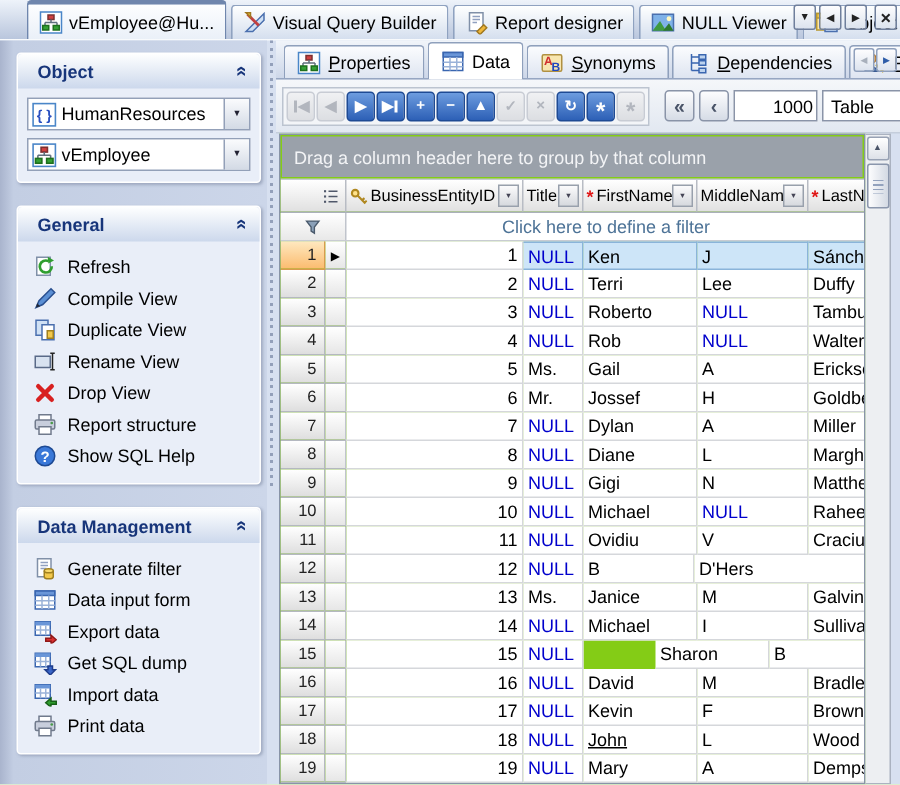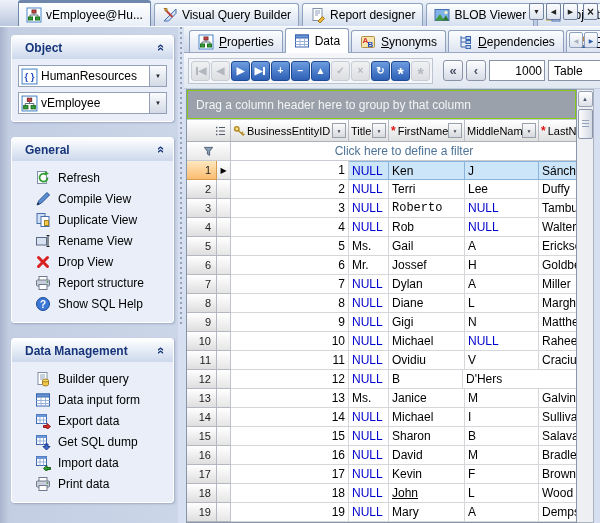--- a/index.html
+++ b/index.html
@@ -37,21 +37,21 @@
     transform:rotate(90deg); cursor:pointer; }
   .panel-body { padding:6px 6px 7px 6px; }
   .combo { height:22px; background:#fff; border:1px solid #93a0b8; display:flex; align-items:center;
     margin-bottom:5px; cursor:pointer; }
   .combo:last-child { margin-bottom:0; }
   .cicon { width:17px; height:17px; margin:0 3px 0 2px; flex:none; }
   .cval { font-size:12px; white-space:nowrap; overflow:hidden; }
   .cbtn { margin-left:auto; width:17px; height:20px; border-left:1px solid #93a0b8; flex:none;
     background:linear-gradient(#fafbfd,#d3dae5); display:flex; align-items:center; justify-content:center;
     font-size:6px; color:#223; }
-  .panel-items { padding:6px 2px 8px 15px; }
+  .panel-items { padding:6px 2px 8px 2px; }
   .sitem { display:flex; align-items:center; gap:7px; height:21px; padding-left:8px;
     font-size:12px; cursor:pointer; white-space:nowrap; }
   .iic { width:16px; height:16px; flex:none; }
 
   
   #splitter { position:absolute; left:178px; top:27px; width:6px; bottom:0;
     background-image:repeating-linear-gradient(#93a0ba 0 2px, rgba(0,0,0,0) 2px 5px);
     background-size:2px 60%; background-position:center top; background-repeat:no-repeat; }
   #content { position:absolute; left:184px; top:27px; right:0; bottom:0; display:flex; flex-direction:column; }
 
@@ -178,21 +178,21 @@
         </div>
         <div class="ttab">
           <span class="tic">
             <svg viewBox="0 0 16 16">
               <rect x="1" y="2.5" width="14" height="11" fill="#7fb2e8" stroke="#4a6fae"></rect>
               <path d="M1 13.5 L6 7 L10 13.5 Z" fill="#3f9a3f"></path>
               <path d="M8 13.5 L12 8.5 L15 13.5 Z" fill="#2e7a2e"></path>
               <circle cx="12" cy="5.5" r="1.6" fill="#fff8c0"></circle>
             </svg>
           </span>
-          <span class="tlabel">BLOB Viewer</span>
+          <span class="tlabel">NULL Viewer</span>
         </div>
         <div class="ttab">
           <span class="tic">
             <svg viewBox="0 0 16 16">
               <rect x="1.5" y="2" width="9" height="11" fill="#ffe9a8" stroke="#b89830"></rect>
               <rect x="1.5" y="2" width="9" height="3" fill="#f2c84b" stroke="#b89830"></rect>
               <rect x="7" y="5" width="8" height="9" fill="#cfe2f8" stroke="#4a6fae"></rect>
               <rect x="7" y="5" width="8" height="2.5" fill="#5b8fd4" stroke="#4a6fae"></rect>
             </svg>
           </span>
@@ -331,21 +331,21 @@
       <div class="panel-items" id="dm-items">
           <div class="sitem">
             <span class="iic">
               <svg viewBox="0 0 16 16">
                 <rect x="3" y="1.5" width="9" height="12" fill="#fff" stroke="#8090a8"></rect>
                 <path d="M5 4h5 M5 6h5 M5 8h4" stroke="#90a0c0"></path>
                 <path d="M7.5 9.5 v4 a3 1.4 0 0 0 6 0 v-4" fill="#f2c84b" stroke="#a08020"></path>
                 <ellipse cx="10.5" cy="9.5" rx="3" ry="1.4" fill="#f8d86a" stroke="#a08020"></ellipse>
               </svg>
             </span>
-            <span class="slabel">Builder query</span>
+            <span class="slabel">Generate filter</span>
           </div>
           <div class="sitem">
             <span class="iic">
               <svg viewBox="0 0 16 16">
                 <rect x="1.5" y="2" width="13" height="12" fill="#fff" stroke="#3a66b0"></rect>
                 <rect x="1.5" y="2" width="13" height="3" fill="#6a96d8" stroke="#3a66b0"></rect>
                 <path d="M6 5v9 M10.5 5v9 M1.5 8.5h13 M1.5 11.5h13" stroke="#9ab2d8"></path>
               </svg>
             </span>
             <span class="slabel">Data input form</span>
@@ -592,21 +592,21 @@
               <div class="gcell null" style="width: 40px;">NULL</div>
               <div class="gcell" style="width: 76px;">Terri</div>
               <div class="gcell" style="width: 74px;">Lee</div>
               <div class="gcell" style="width: 120px;">Duffy</div>
             </div>
             <div class="grow">
               <div class="rnum">3</div>
               <div class="rmark"></div>
               <div class="gcell rightal" style="width: 118px;">3</div>
               <div class="gcell null" style="width: 40px;">NULL</div>
-              <div class="gcell" style="width: 76px; font-family: Liberation Mono, monospace;">Roberto</div>
+              <div class="gcell" style="width: 76px;">Roberto</div>
               <div class="gcell null" style="width: 74px;">NULL</div>
               <div class="gcell" style="width: 120px;">Tamburello</div>
             </div>
             <div class="grow">
               <div class="rnum">4</div>
               <div class="rmark"></div>
               <div class="gcell rightal" style="width: 118px;">4</div>
               <div class="gcell null" style="width: 40px;">NULL</div>
               <div class="gcell" style="width: 76px;">Rob</div>
               <div class="gcell null" style="width: 74px;">NULL</div>
@@ -699,21 +699,21 @@
               <div class="gcell null" style="width: 40px;">NULL</div>
               <div class="gcell" style="width: 76px;">Michael</div>
               <div class="gcell" style="width: 74px;">I</div>
               <div class="gcell" style="width: 120px;">Sullivan</div>
             </div>
             <div class="grow">
               <div class="rnum">15</div>
               <div class="rmark"></div>
               <div class="gcell rightal" style="width: 118px;">15</div>
               <div class="gcell null" style="width: 40px;">NULL</div>
-              <div class="gcell" style="width: 76px;">Sharon</div>
+              <div class="gcell" style="width: 76px; margin-left: 48px;">Sharon</div>
               <div class="gcell" style="width: 74px;">B</div>
               <div class="gcell" style="width: 120px;">Salavaria</div>
             </div>
             <div class="grow">
               <div class="rnum">16</div>
               <div class="rmark"></div>
               <div class="gcell rightal" style="width: 118px;">16</div>
               <div class="gcell null" style="width: 40px;">NULL</div>
               <div class="gcell" style="width: 76px;">David</div>
               <div class="gcell" style="width: 74px;">M</div>

